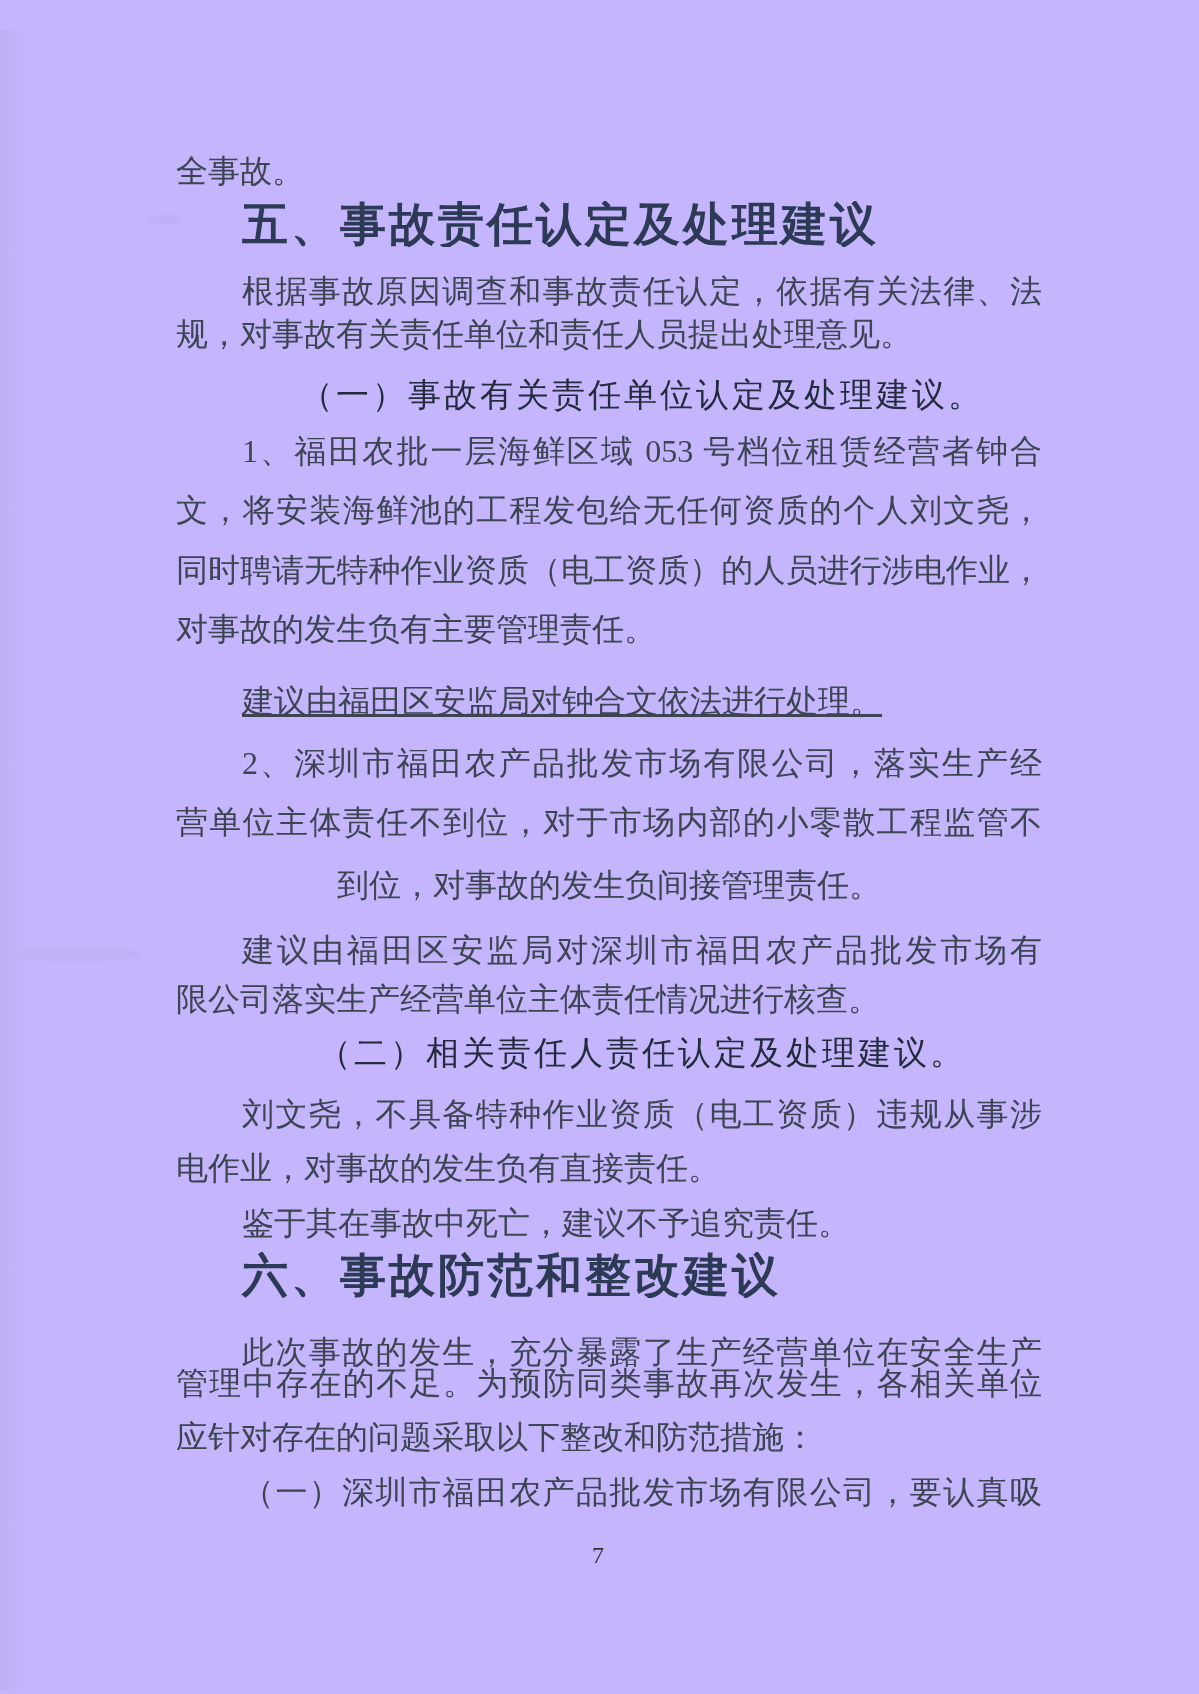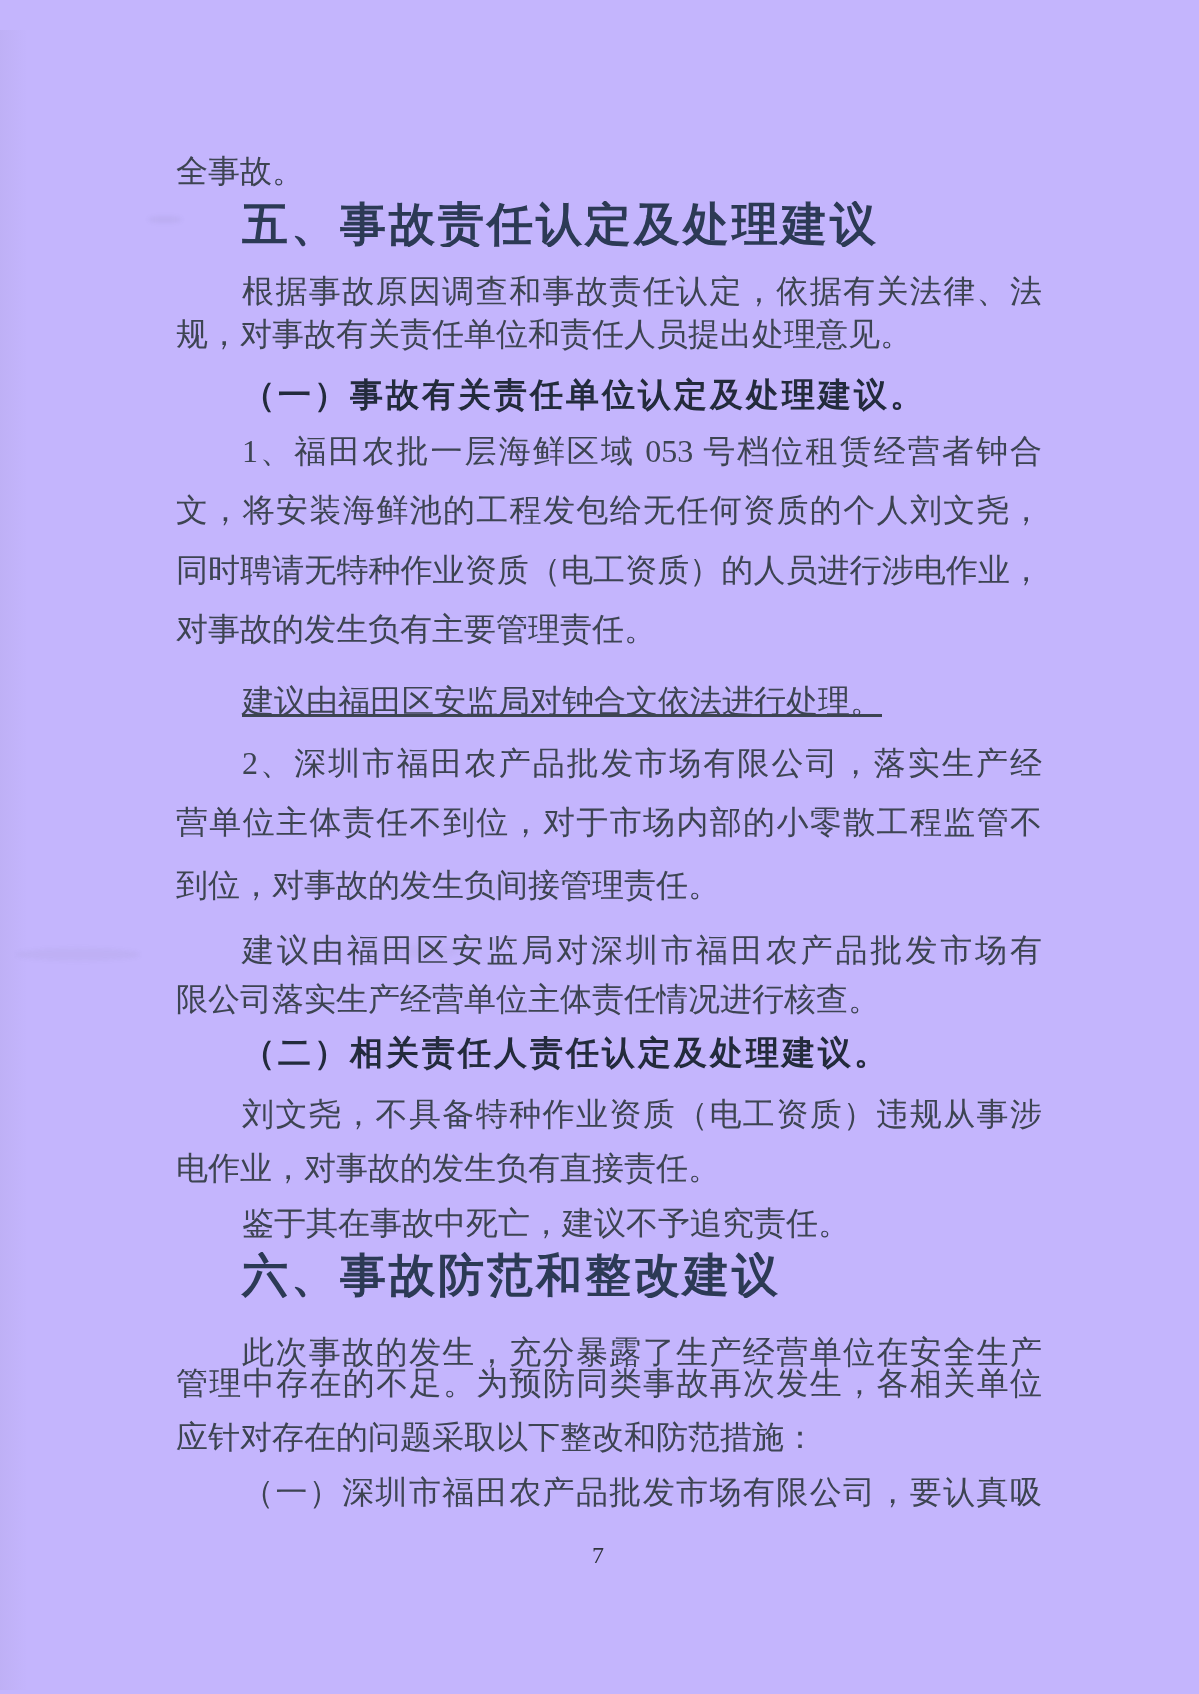--- a/index.html
+++ b/index.html
@@ -38,24 +38,25 @@
   }
   .line.indent { text-indent: 66px; }
   .line.heading {
     font-family: "Liberation Sans", "DejaVu Sans", sans-serif;
     font-weight: 700;
     font-size: 46px;
     letter-spacing: 3px;
     color: var(--heading-color, #2c3a55);
   }
   .line.subheading {
-    font-weight: 700;
+    font-weight: 400;
     font-size: 33px;
     letter-spacing: 3px;
     color: var(--subheading-color, #232b3c);
+    text-align: center;
   }
   .page-number {
     position: absolute;
     left: 570px;
     top: 1540px;
     width: 56px;
     height: 30px;
     line-height: 30px;
     text-align: center;
     font-size: 24px;
@@ -98,21 +99,21 @@
       <div class="line body indent justify" style="top: 268px;">根据事故原因调查和事故责任认定，依据有关法律、法</div>
       <div class="line body" style="top: 311px;">规，对事故有关责任单位和责任人员提出处理意见。</div>
       <div class="line subheading indent" style="top: 372px;">（一）事故有关责任单位认定及处理建议。</div>
       <div class="line body indent justify" style="top: 428px;">1、福田农批一层海鲜区域 053 号档位租赁经营者钟合</div>
       <div class="line body justify" style="top: 487px;">文，将安装海鲜池的工程发包给无任何资质的个人刘文尧，</div>
       <div class="line body justify" style="top: 547px;">同时聘请无特种作业资质（电工资质）的人员进行涉电作业，</div>
       <div class="line body" style="top: 606px;">对事故的发生负有主要管理责任。</div>
       <div class="line body indent" style="top: 678px; text-decoration: underline;">建议由福田区安监局对钟合文依法进行处理。</div>
       <div class="line body indent justify" style="top: 740px;">2、深圳市福田农产品批发市场有限公司，落实生产经</div>
       <div class="line body justify" style="top: 799px;">营单位主体责任不到位，对于市场内部的小零散工程监管不</div>
-      <div class="line body" style="top: 862px;">到位，对事故的发生负间接管理责任。</div>
+      <div class="line body" style="top: 862px; text-align: center;">到位，对事故的发生负间接管理责任。</div>
       <div class="line body indent justify" style="top: 927px;">建议由福田区安监局对深圳市福田农产品批发市场有</div>
       <div class="line body" style="top: 976px;">限公司落实生产经营单位主体责任情况进行核查。</div>
       <div class="line subheading indent" style="top: 1030px;">（二）相关责任人责任认定及处理建议。</div>
       <div class="line body indent justify" style="top: 1091px;">刘文尧，不具备特种作业资质（电工资质）违规从事涉</div>
       <div class="line body" style="top: 1145px;">电作业，对事故的发生负有直接责任。</div>
       <div class="line body indent" style="top: 1200px;">鉴于其在事故中死亡，建议不予追究责任。</div>
       <div class="line heading indent" style="top: 1252px;">六、事故防范和整改建议</div>
       <div class="line body indent justify" style="top: 1309px; margin-top: 20px;">此次事故的发生，充分暴露了生产经营单位在安全生产</div>
       <div class="line body justify" style="top: 1360px;">管理中存在的不足。为预防同类事故再次发生，各相关单位</div>
       <div class="line body" style="top: 1414px;">应针对存在的问题采取以下整改和防范措施：</div>

